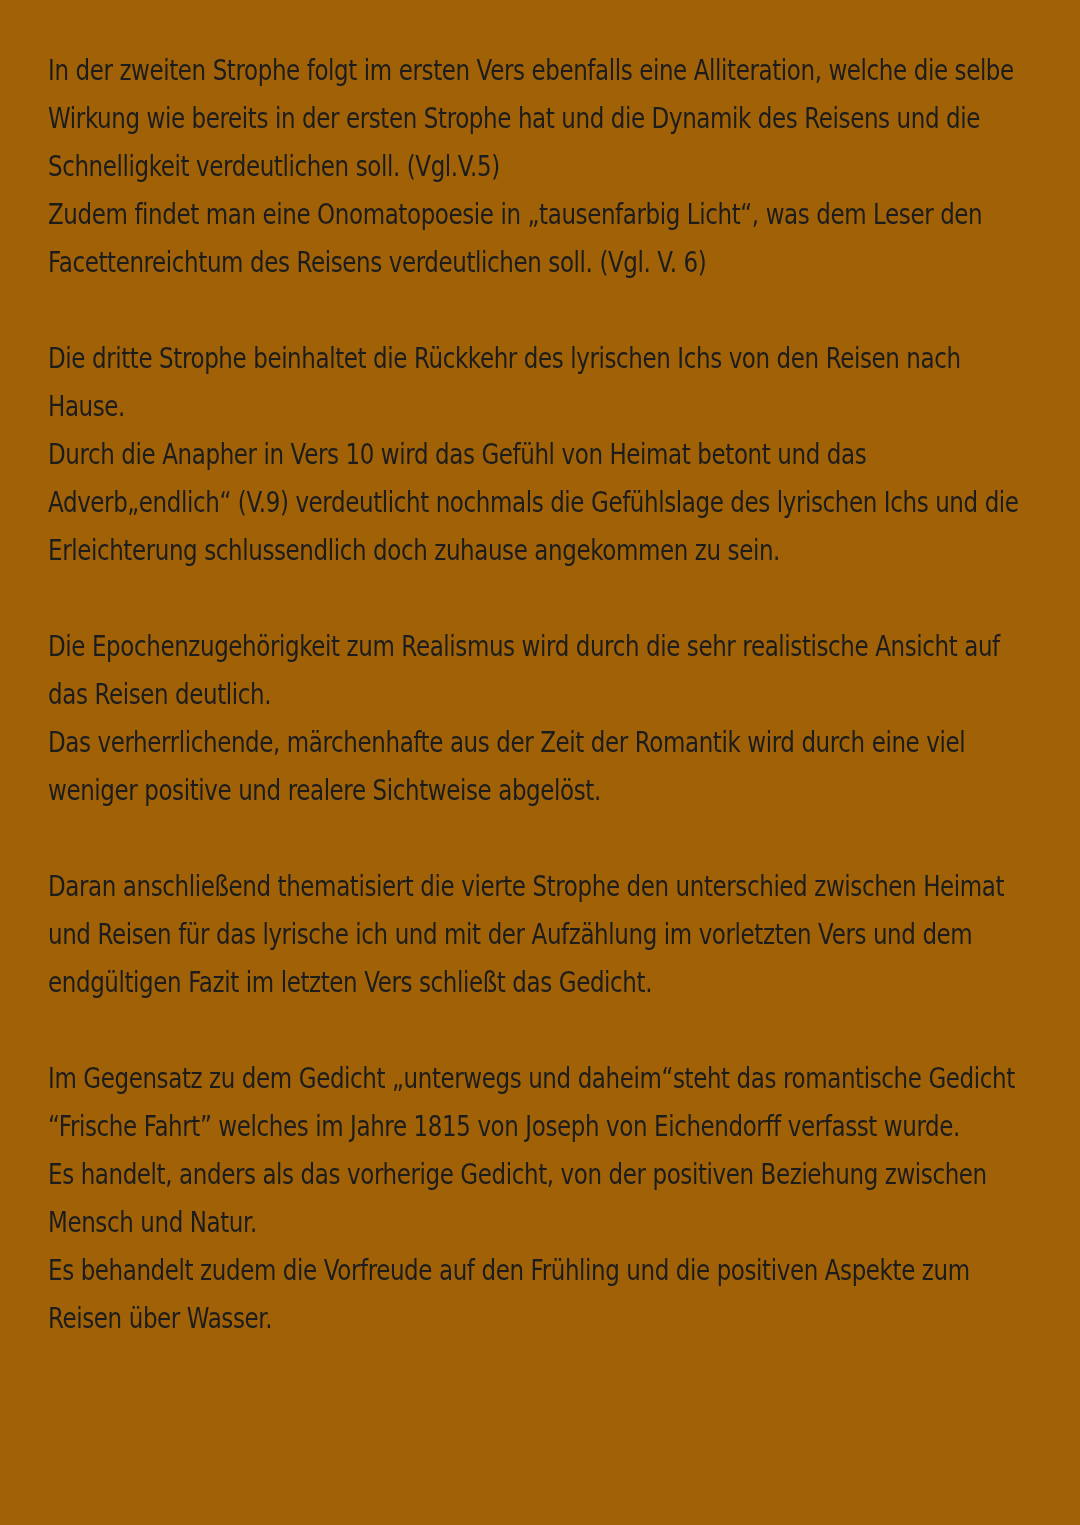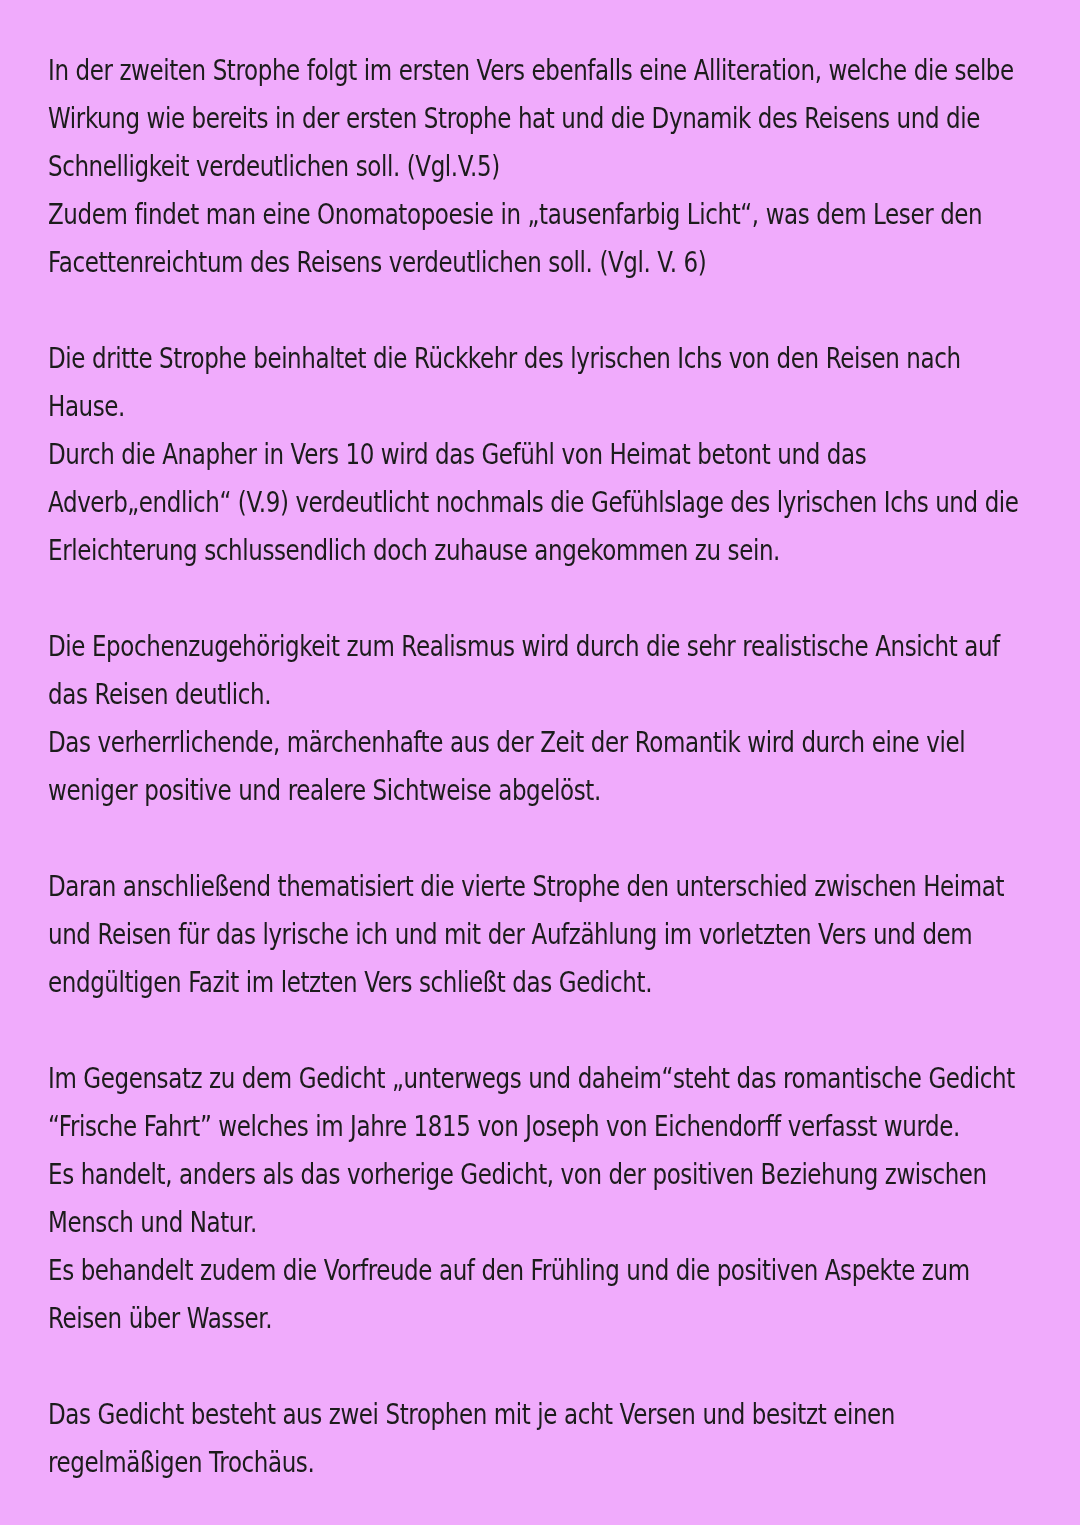--- a/index.html
+++ b/index.html
@@ -10,21 +10,21 @@
   body {
     width: 1080px;
     height: 1525px;
     overflow: hidden;
     font-family: "DejaVu Sans", "Liberation Sans", sans-serif;
   }
   .page {
     position: relative;
     width: 1080px;
     height: 1525px;
-    background: #f0abfc;
+    background: #a16207;
     box-sizing: border-box;
   }
   .content {
     position: absolute;
     top: 46px;
     left: 48px;
     right: 30px;
     color: #1c1c1c;
   }
   .paragraph {
@@ -74,18 +74,14 @@
         <div class="line">endgültigen Fazit im letzten Vers schließt das Gedicht.</div>
       </div>
       <div class="paragraph">
         <div class="line">Im Gegensatz zu dem Gedicht „unterwegs und daheim“steht das romantische Gedicht</div>
         <div class="line">“Frische Fahrt” welches im Jahre 1815 von Joseph von Eichendorff verfasst wurde.</div>
         <div class="line">Es handelt, anders als das vorherige Gedicht, von der positiven Beziehung zwischen</div>
         <div class="line">Mensch und Natur.</div>
         <div class="line">Es behandelt zudem die Vorfreude auf den Frühling und die positiven Aspekte zum</div>
         <div class="line">Reisen über Wasser.</div>
       </div>
-      <div class="paragraph">
-        <div class="line">Das Gedicht besteht aus zwei Strophen mit je acht Versen und besitzt einen</div>
-        <div class="line">regelmäßigen Trochäus.</div>
-      </div>
     </div>
 </main>
 
 </body></html>

